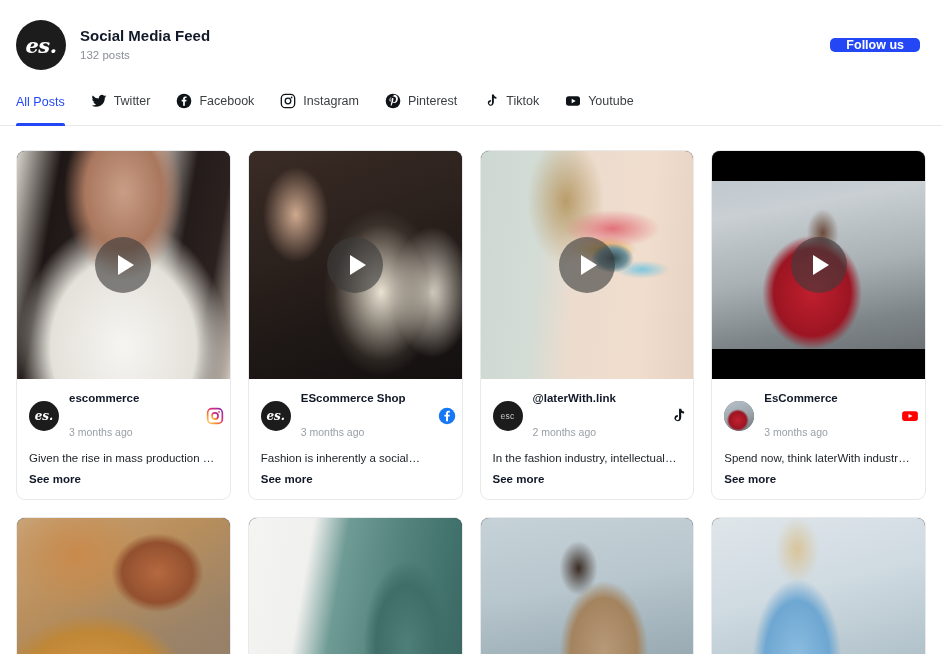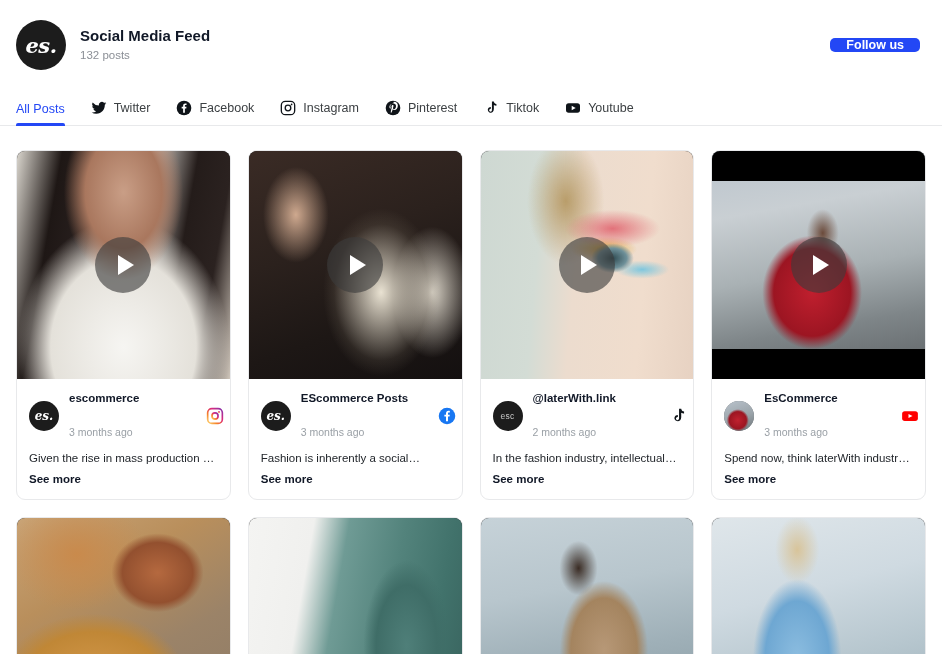--- a/index.html
+++ b/index.html
@@ -46,21 +46,21 @@
     display: flex; align-items: flex-end;
     gap: 26px;
     padding: 0 16px;
     border-bottom: 1px solid #e8e9eb;
     margin-top: 16px;
     height: 36px;
   }
   .tab {
     display: flex; align-items: center; gap: 7px;
     font-size: 12.5px; color: #3c4043;
-    padding-bottom: 9px;
+    padding-bottom: 16px;
     cursor: pointer;
     position: relative;
     white-space: nowrap;
   }
   .tab.active { color: #2347f5; font-weight: normal; }
   .tab.active::after {
     content: ""; position: absolute;
     left: 0; right: 0; bottom: -1px; height: 3px;
     background: #2347f5; border-radius: 2px 2px 0 0;
   }
@@ -319,21 +319,21 @@
   <div class="card">
     <div class="media">
       <div class="photo ph2"></div>
       <div class="play">
           <div class="tri"></div>
         </div>
     </div>
     <div class="meta">
       <div class="avatar">es.</div>
       <div class="meta-text">
-        <div class="meta-name">EScommerce Posts</div>
+        <div class="meta-name">EScommerce Shop</div>
         <div class="meta-time">3 months ago</div>
       </div>
       <span class="meta-ico">
         <svg viewBox="0 0 24 24" width="18" height="18">
             <circle cx="12" cy="12" r="11" fill="#1877f2"></circle>
             <path fill="#fff" d="M13.3 19v-6.3h2.1l.3-2.5h-2.4V8.6c0-.7.2-1.2 1.2-1.2h1.3V5.2c-.2 0-1-.1-1.9-.1-1.9 0-3.2 1.2-3.2 3.3v1.8H8.5v2.5h2.2V19h2.6z"></path>
           </svg>
       </span>
     </div>
     <div class="body">

